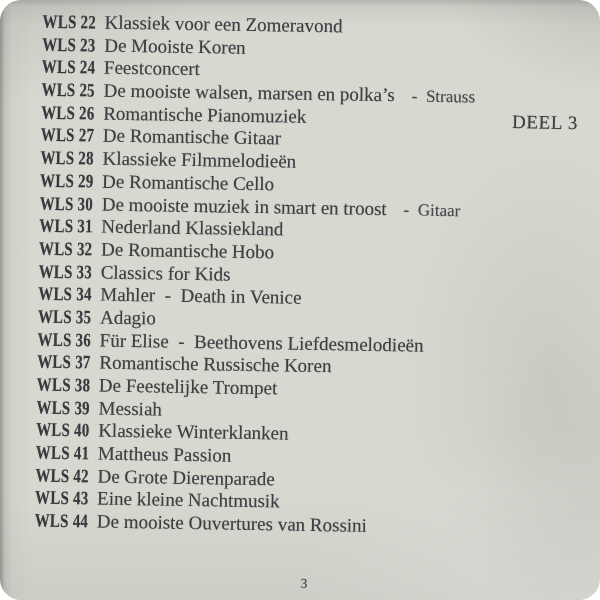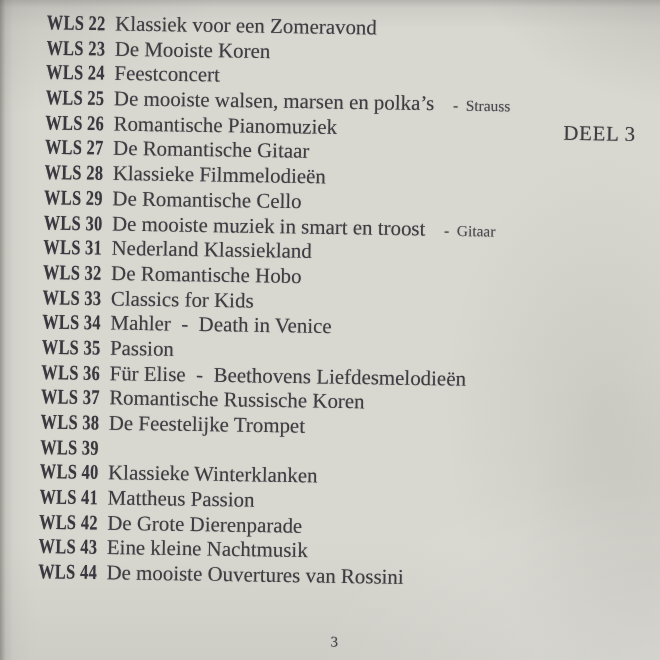--- a/index.html
+++ b/index.html
@@ -15,20 +15,21 @@
     background-image:
       radial-gradient(ellipse 520px 320px at 100% 104%, rgba(255,255,255,0.22), transparent 62%),
       radial-gradient(ellipse 260px 420px at 91% 62%, rgba(118,115,110,0.13), transparent 55%),
       radial-gradient(ellipse 200px 300px at 99% 85%, rgba(118,115,110,0.10), transparent 60%),
       linear-gradient(90deg, rgba(88,86,82,0.50) 0px, rgba(138,136,131,0.25) 5px, rgba(168,166,161,0.12) 12px, transparent 32px),
       linear-gradient(180deg, rgba(108,106,102,0.32) 0px, rgba(148,146,142,0.16) 7px, transparent 26px),
       radial-gradient(ellipse 380px 240px at -4% -6%, rgba(115,113,109,0.22), transparent 60%),
       radial-gradient(ellipse 320px 220px at 104% -6%, rgba(115,113,109,0.26), transparent 60%),
       linear-gradient(180deg, transparent 82%, rgba(128,126,122,0.12) 100%);
     overflow: hidden;
+    border-radius: 21px;
   }
   .content {
     position: absolute;
     inset: 0;
     transform: rotate(0.9deg);
     transform-origin: 0 0;
     color: var(--ink, #3e3d42);
     text-shadow: 0 0 1px rgba(62,61,66,0.45);
   }
   .list { padding-top: 10px; }
@@ -50,21 +51,21 @@
   }
   .title {
     display: inline-block;
     margin-left: 105px;
     font-size: 19px;
     white-space: pre;
   }
   .note {
     display: inline-block;
     margin-left: 13px;
-    font-size: 14px;
+    font-size: 17px;
     color: #4b4a51;
     white-space: pre;
   }
   .deel {
     position: absolute;
     top: 103px; left: 514px;
     font-size: 19px;
     letter-spacing: 0.6px;
   }
   .pagenum {
@@ -155,21 +156,21 @@
   </div>
 
   <div class="row">
     <span class="code">WLS 34</span>
     <span class="title">Mahler  -  Death in Venice</span>
     <span class="note"></span>
   </div>
 
   <div class="row">
     <span class="code">WLS 35</span>
-    <span class="title">Passion</span>
+    <span class="title">Adagio</span>
     <span class="note"></span>
   </div>
 
   <div class="row">
     <span class="code">WLS 36</span>
     <span class="title">Für Elise  -  Beethovens Liefdesmelodieën</span>
     <span class="note"></span>
   </div>
 
   <div class="row">
@@ -179,20 +180,21 @@
   </div>
 
   <div class="row">
     <span class="code">WLS 38</span>
     <span class="title">De Feestelijke Trompet</span>
     <span class="note"></span>
   </div>
 
   <div class="row">
     <span class="code">WLS 39</span>
+    <span class="title">Messiah</span>
     <span class="note"></span>
   </div>
 
   <div class="row">
     <span class="code">WLS 40</span>
     <span class="title">Klassieke Winterklanken</span>
     <span class="note"></span>
   </div>
 
   <div class="row">

